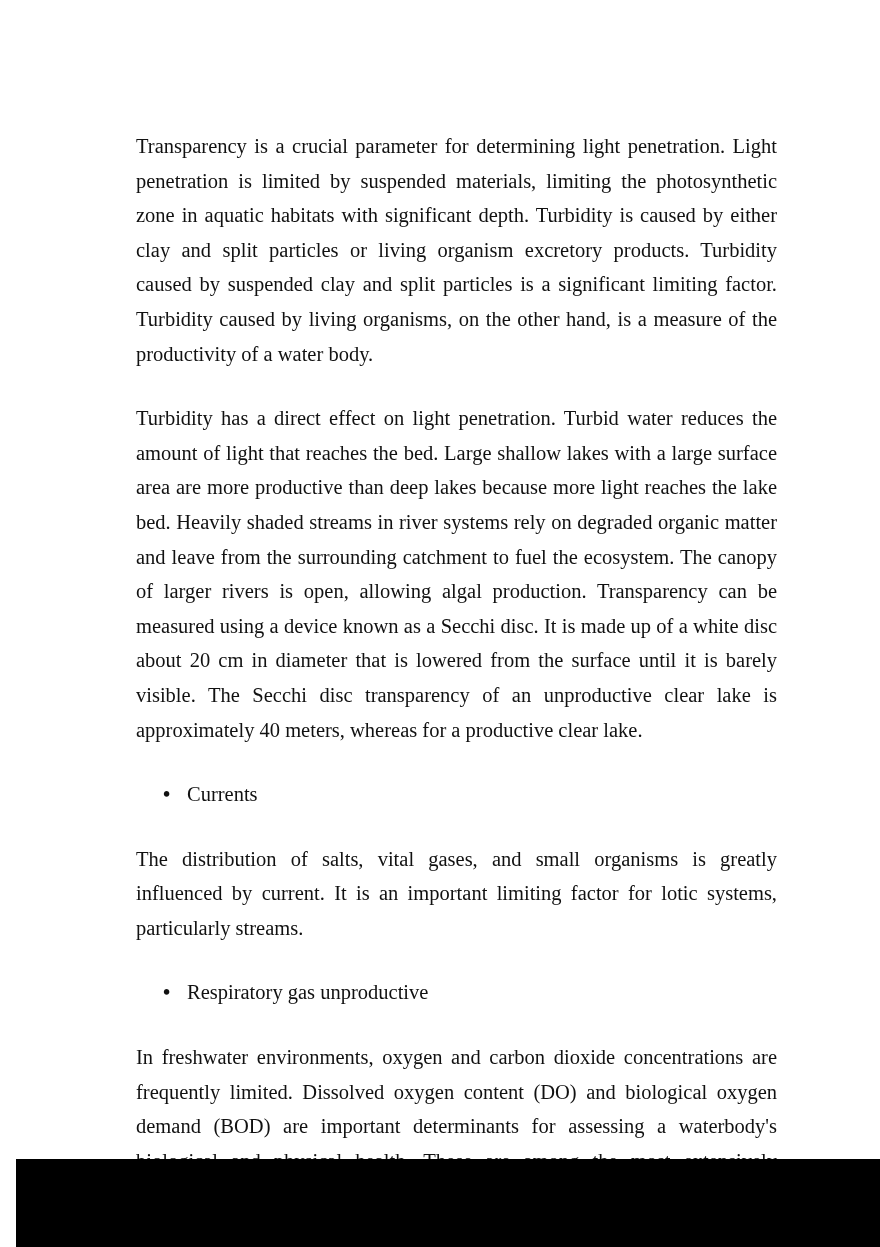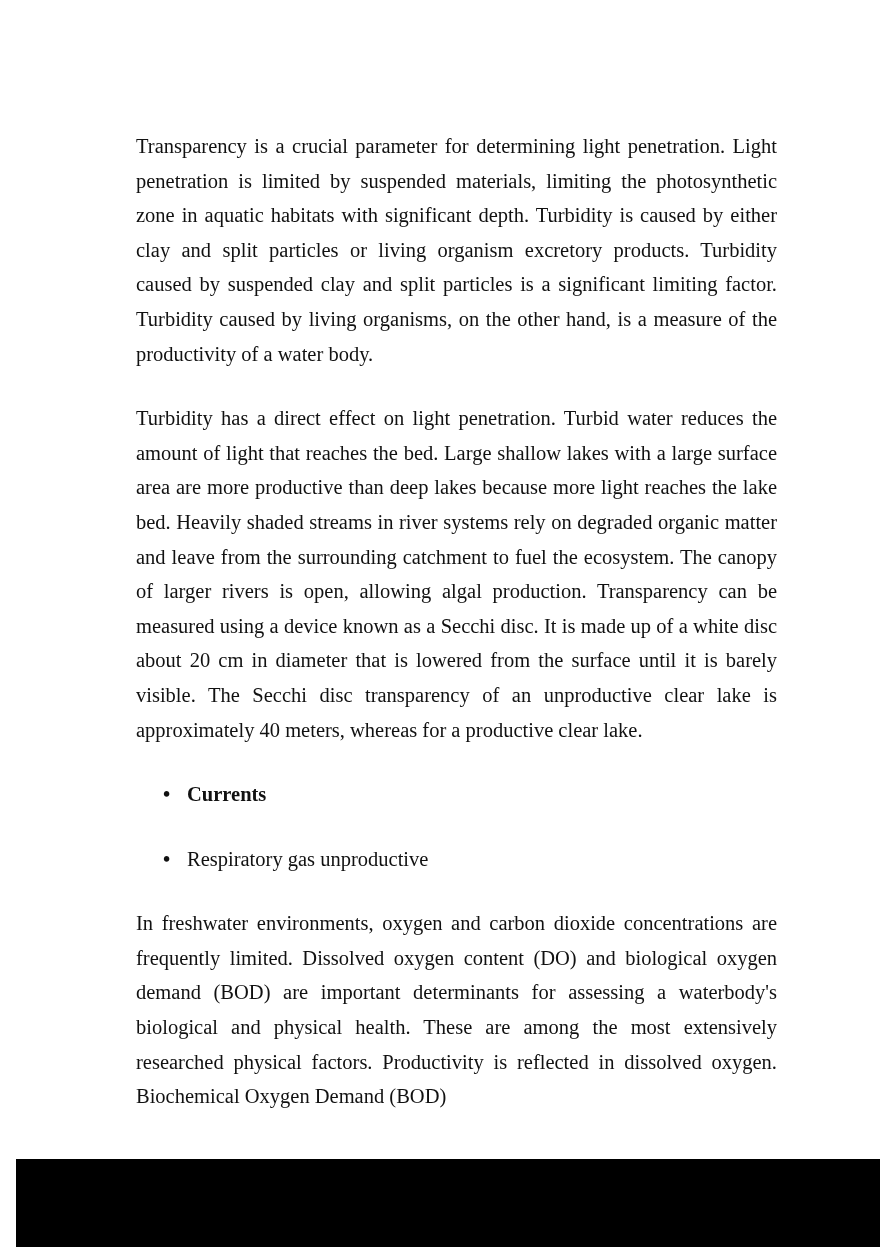--- a/index.html
+++ b/index.html
@@ -35,21 +35,21 @@
     padding-left: 51px;
     margin: 0 0 14px 0;
     text-align: left;
   }
   .bullet-dot {
     position: absolute;
     left: 27px;
     top: 0;
     font-weight: bold;
   }
-  .bold { font-weight: bold; }
+  .bold { font-weight: normal; }
   .footer-band {
     position: absolute;
     left: 0;
     bottom: 0;
     width: 880px;
     height: 104px;
     background: #000000;
   }
 </style>
 </head>
@@ -60,20 +60,21 @@
 
     <p class="para">Transparency is a crucial parameter for determining light penetration. Light penetration is limited by suspended materials, limiting the photosynthetic zone in aquatic habitats with significant depth. Turbidity is caused by either clay and split particles or living organism excretory products. Turbidity caused by suspended clay and split particles is a significant limiting factor. Turbidity caused by living organisms, on the other hand, is a measure of the productivity of a water body.</p>
 
     <p class="para">Turbidity has a direct effect on light penetration. Turbid water reduces the amount of light that reaches the bed. Large shallow lakes with a large surface area are more productive than deep lakes because more light reaches the lake bed. Heavily shaded streams in river systems rely on degraded organic matter and leave from the surrounding catchment to fuel the ecosystem. The canopy of larger rivers is open, allowing algal production. Transparency can be measured using a device known as a Secchi disc. It is made up of a white disc about 20 cm in diameter that is lowered from the surface until it is barely visible. The Secchi disc transparency of an unproductive clear lake is approximately 40 meters, whereas for a productive clear lake.</p>
 
     <div class="bullet-item">
       <span class="bullet-dot">•</span>
       <span class="bold">Currents</span>
     </div>
 
+    <p class="para">The distribution of salts, vital gases, and small organisms is greatly influenced by current. It is an important limiting factor for lotic systems, particularly streams.</p>
 
     <div class="bullet-item">
       <span class="bullet-dot">•</span>
       <span>Respiratory gas unproductive</span>
     </div>
 
     <p class="para">In freshwater environments, oxygen and carbon dioxide concentrations are frequently limited. Dissolved oxygen content (DO) and biological oxygen demand (BOD) are important determinants for assessing a waterbody's biological and physical health. These are among the most extensively researched physical factors. Productivity is reflected in dissolved oxygen. Biochemical Oxygen Demand (BOD)</p>
 
   </div>
 

